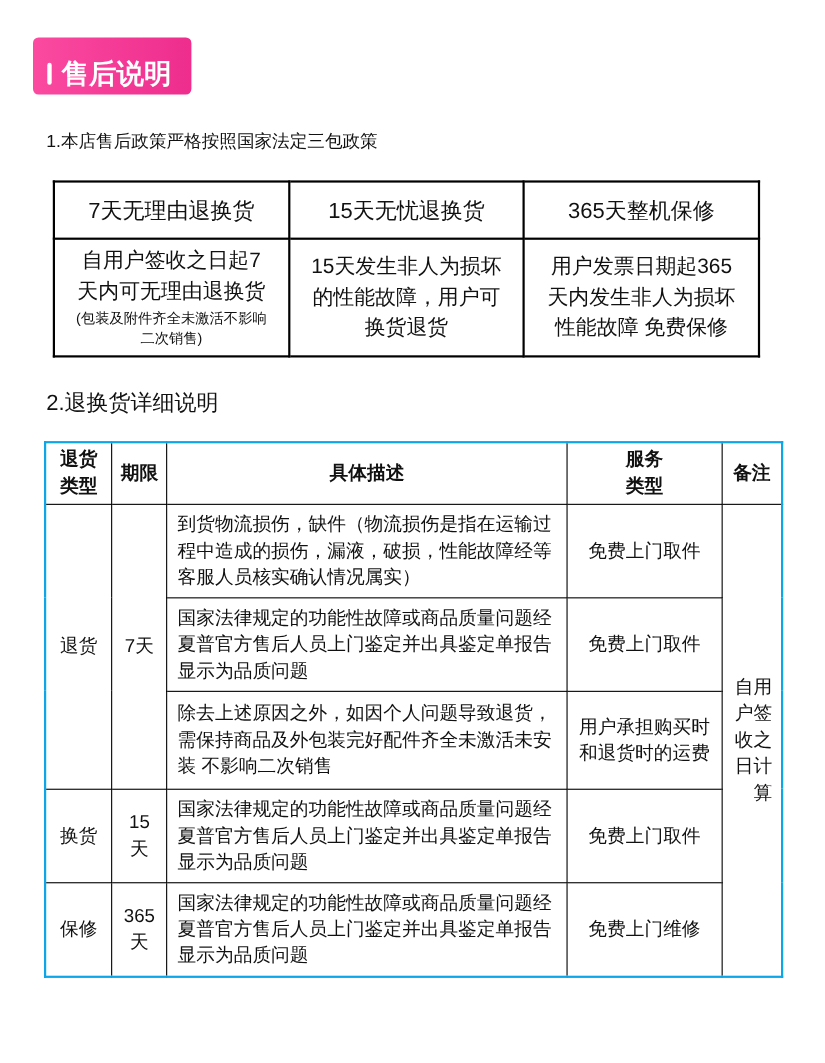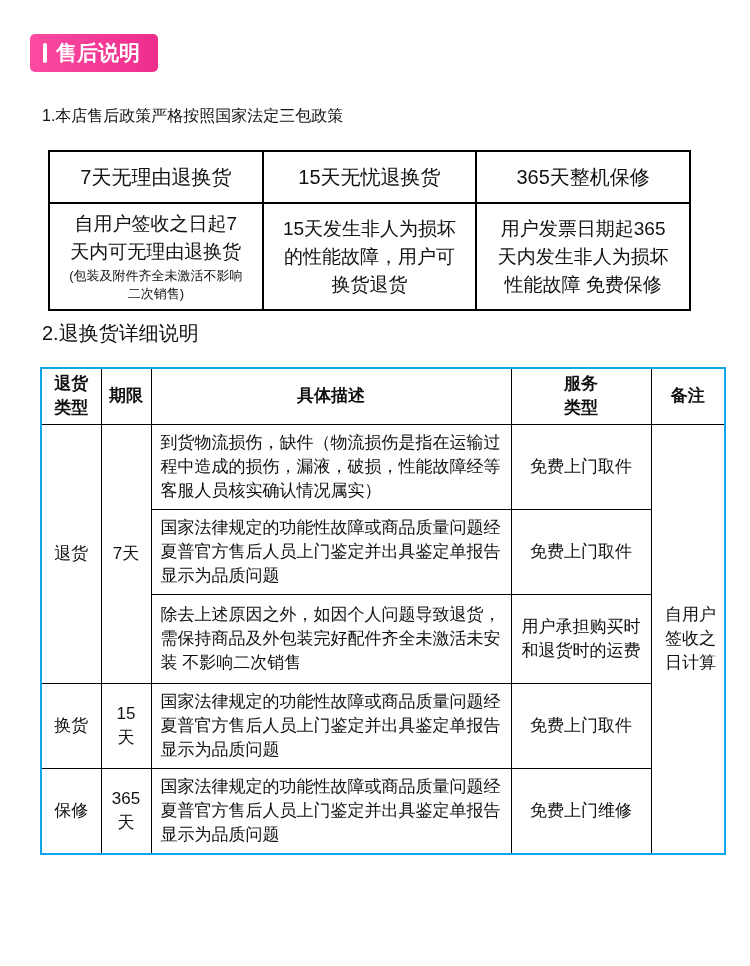--- a/index.html
+++ b/index.html
@@ -16,23 +16,23 @@
     position: relative;
   }
 
   
   .badge {
     display: inline-flex;
     align-items: center;
     gap: 9px;
     background: linear-gradient(90deg, var(--accent-start, #fb4aa0), var(--accent-end, #ee2d8d));
     color: #ffffff;
-    padding: 7px 18px 7px 13px;
+    padding: 21px 18px 7px 13px;
     border-radius: 5px;
-    font-size: 21px;
+    font-size: 25px;
     font-weight: bold;
     line-height: 24px;
     justify-content: space-between;
   }
   .badge-bar {
     display: inline-block;
     width: 4px;
     height: 20px;
     background: #ffffff;
     border-radius: 2px;
@@ -84,21 +84,21 @@
     text-align: center;
   }
   .policy-main { line-height: 28px; }
   .policy-note {
     font-size: 13px;
     line-height: 18px;
     margin-top: 1px;
   }
 
   .s2-title {
-    margin: 8px 0 0 12px;
+    margin: 28px 0 0 12px;
     font-size: 20px;
     line-height: 28px;
   }
 
   
   .detail-table {
     margin: 20px 0 0 10px;
     border-collapse: collapse;
     table-layout: fixed;
     width: 672px;
@@ -114,21 +114,21 @@
     font-weight: bold;
     text-align: center;
     white-space: pre-line;
     line-height: 24px;
     padding: 3px 2px;
   }
   .col-type   { width: 60px; }
   .col-period { width: 50px; }
   .col-desc   { width: 360px; }
   .col-service{ width: 140px; }
-  .col-remark { width: 74px; }
+  .col-remark { width: 54px; }
 
   .detail-table td {
     font-size: 17px;
     line-height: 24px;
   }
   .cell-center {
     text-align: center;
     white-space: pre-line;
     padding: 3px 2px;
   }

